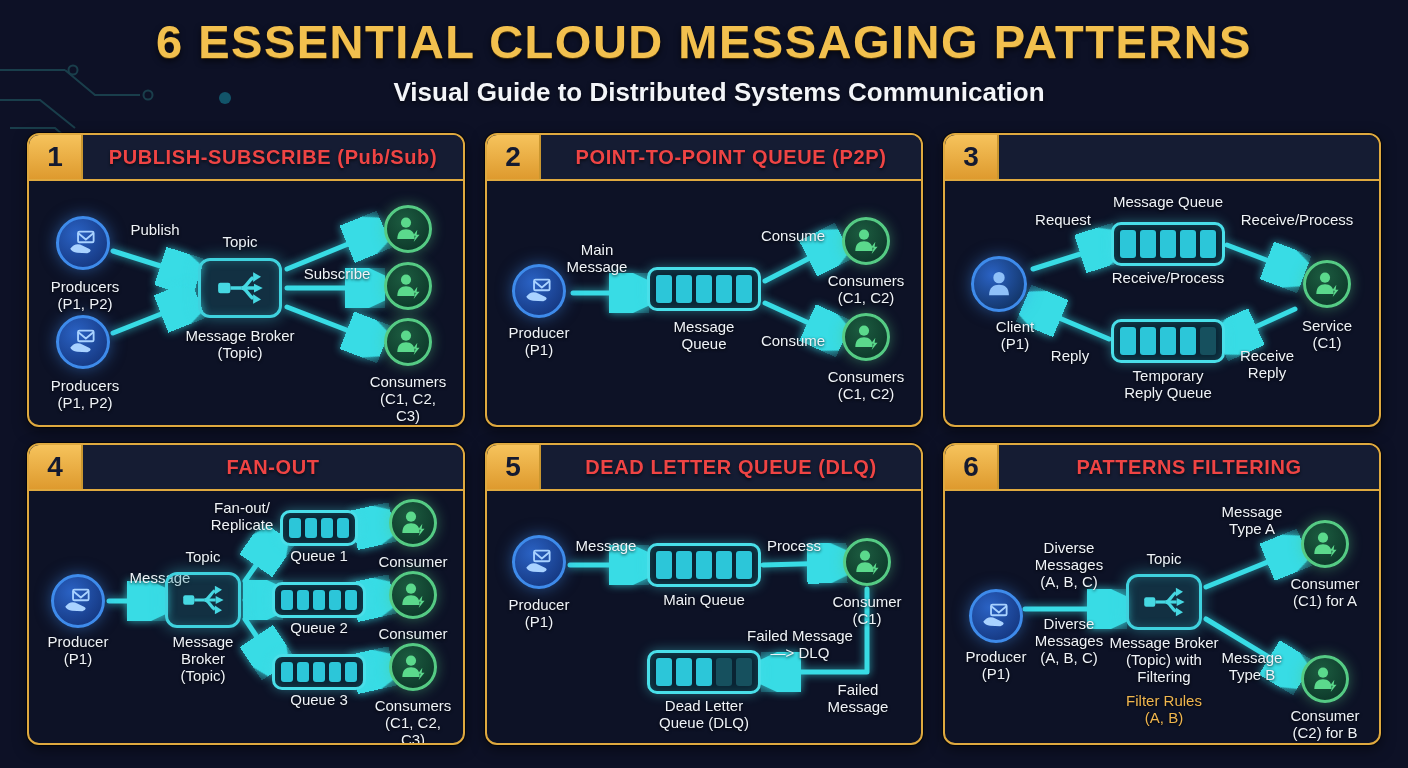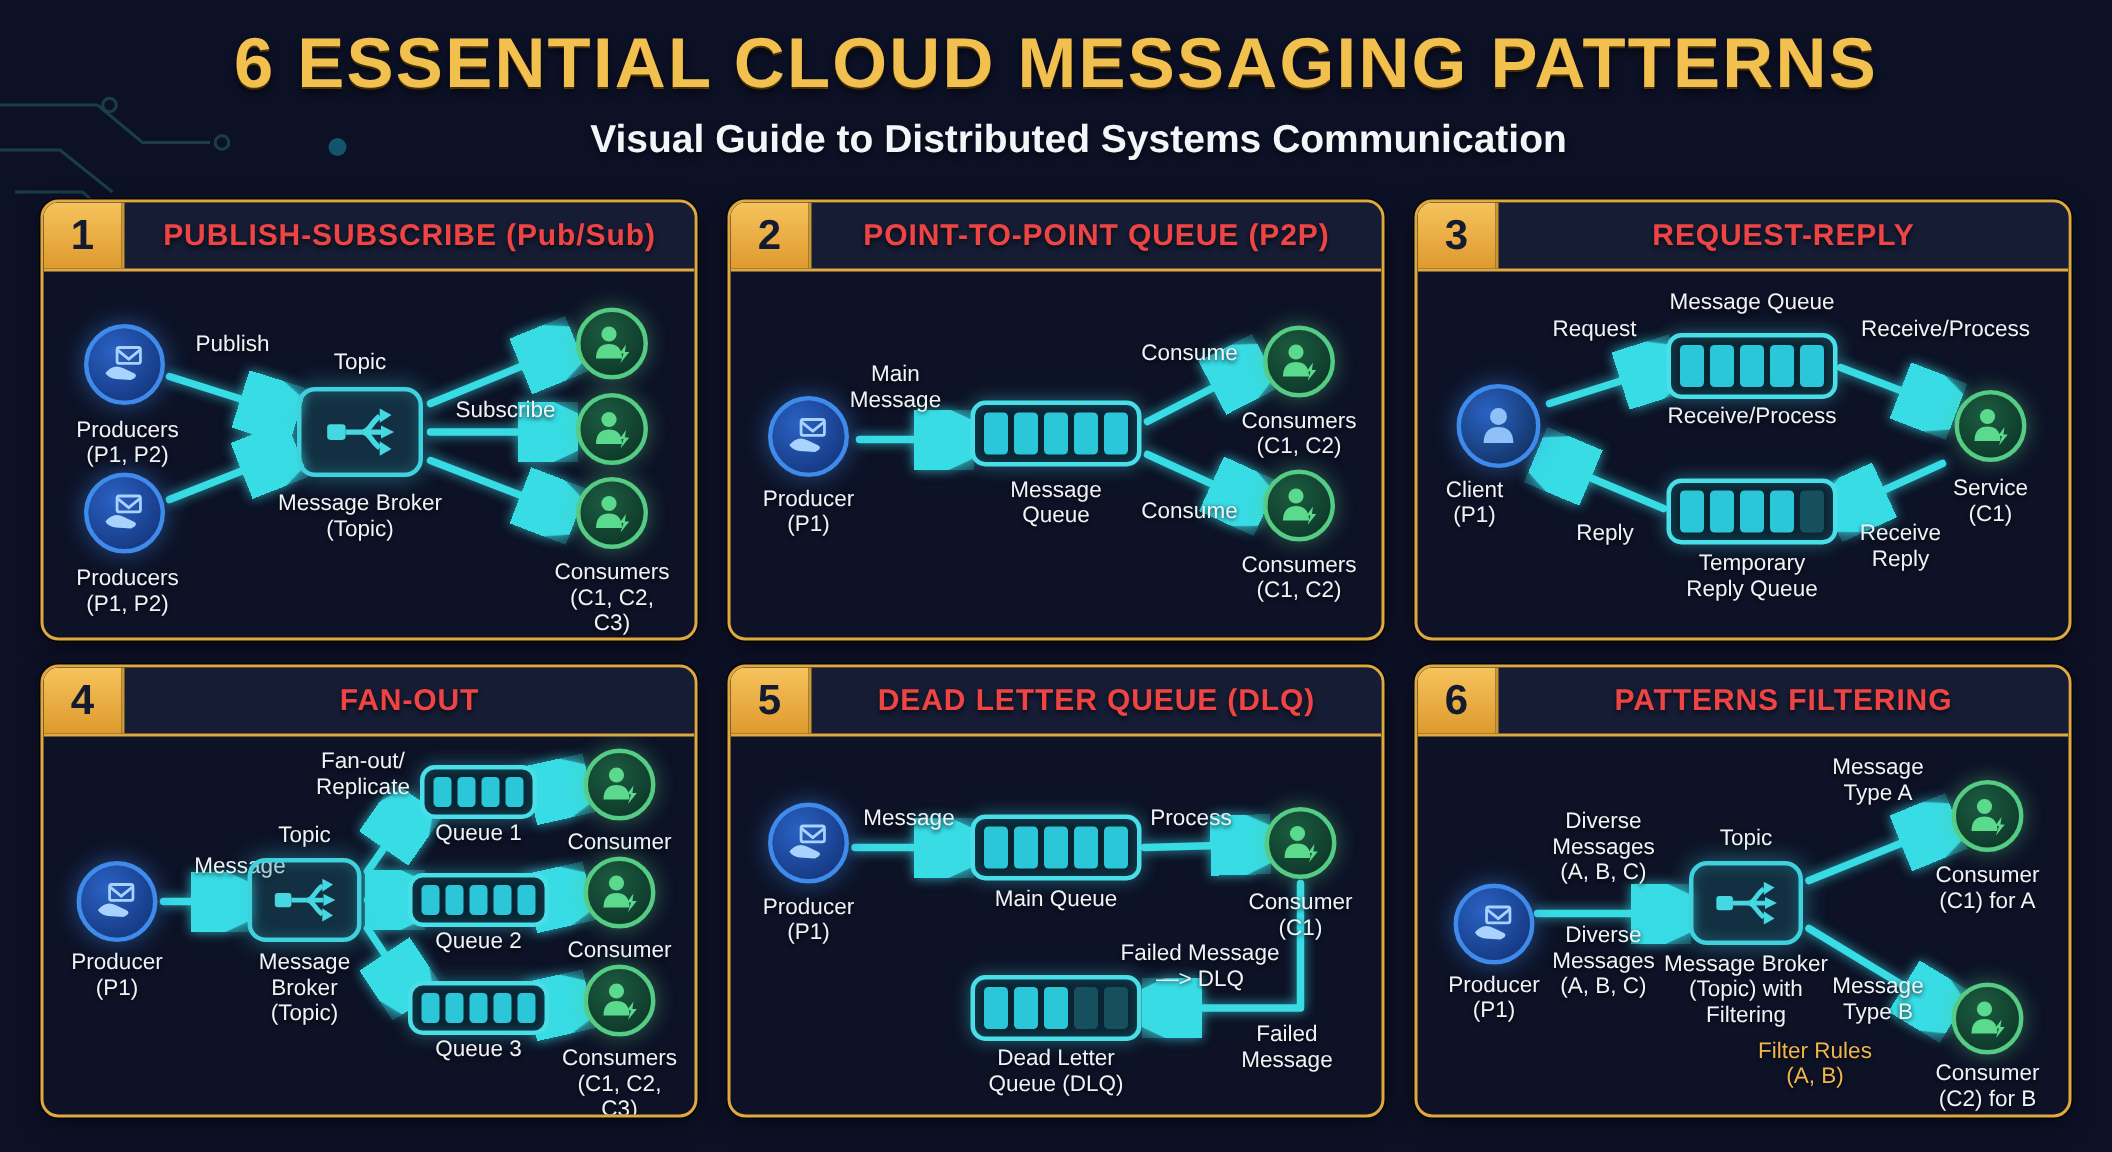--- a/index.html
+++ b/index.html
@@ -62,21 +62,21 @@
     filter:drop-shadow(0 0 4px rgba(56,220,229,.75));
   }
 
   
   .txt{
     position:absolute; transform:translateX(-50%);
     font-size:15px; font-weight:400; line-height:1.14; text-align:center;
     color:#eff3f8; white-space:pre-line; z-index:3;
     text-shadow:0 1px 3px rgba(0,0,0,.85);
   }
-  .gold{ color:#f0b64e;margin-left:46px; }
+  .gold{ color:#f0b64e; }
 
   
   .icn{ position:absolute; transform:translate(-50%,-50%); z-index:3;
         display:flex; align-items:center; justify-content:center; border-radius:50%; }
   .icn svg{ display:block; }
   .icn-prod{
     width:54px; height:54px; border:3px solid #3e8beb;
     background:radial-gradient(circle at 36% 32%, #2a62c4, #173b86 75%);
     color:#a9d2ff; box-shadow:0 0 16px rgba(62,139,235,.5);
   }
@@ -282,40 +282,39 @@
             </svg>
           </div>
         <div class="txt" style="left:379px;top:187px">Consumers
 (C1, C2)</div>
       </div>
     </section>
 
     <section class="panel">
       <header>
         <div class="badge">3</div>
-        <div class="ptitle">REQUEST-REPLY</div>
       </header>
       <div class="body">
         <svg class="wires">
           <defs>
               <marker id="ah3" markerWidth="8" markerHeight="8" refX="6" refY="4" orient="auto">
                 <path d="M0,.5 L7.5,4 L0,7.5 Z" fill="#38dce5"></path>
               </marker>
             </defs>
           <line x1="88" y1="88" x2="164" y2="64" marker-end="url(#ah3)"></line>
           <line x1="282" y1="64" x2="350" y2="90" marker-end="url(#ah3)"></line>
           <line x1="350" y1="128" x2="284" y2="158" marker-end="url(#ah3)"></line>
           <line x1="164" y1="158" x2="88" y2="126" marker-end="url(#ah3)"></line>
         </svg>
         <div class="icn icn-client" style="left:54px;top:103px">
             <svg width="34" height="34">
               <use href="#sym-person"></use>
             </svg>
           </div>
-        <div class="txt" style="left:38px;top:137px">Client
+        <div class="txt" style="left:70px;top:137px">Client
 (P1)</div>
         <div class="txt" style="left:118px;top:30px">Request</div>
         <div class="txt" style="left:223px;top:12px">Message Queue</div>
         <div class="queue" style="left:223px;top:63px">
           <i class="seg"></i>
             <i class="seg"></i>
             <i class="seg"></i>
             <i class="seg"></i>
             <i class="seg"></i>
         </div>

